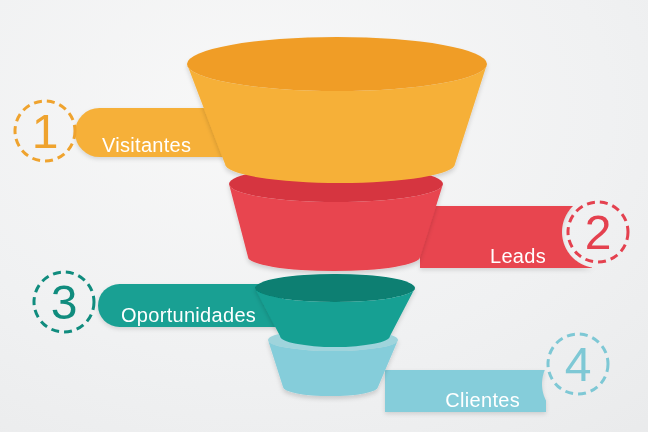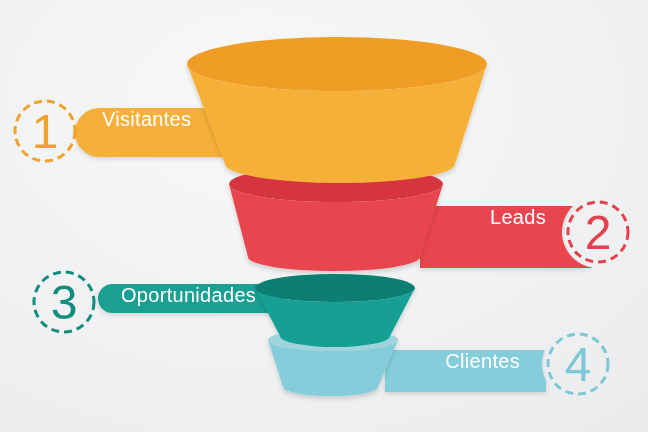--- a/index.html
+++ b/index.html
@@ -4,30 +4,30 @@
 <style>
   html,body{margin:0;padding:0;}
   body{
     width:648px;height:432px;overflow:hidden;
     font-family:"Liberation Sans","DejaVu Sans",sans-serif;
     background:radial-gradient(120% 130% at 40% 25%, #f8f8f8 0%, #f0f1f2 45%, #e9eaeb 80%, #e4e5e7 100%);
     position:relative;
   }
   .stage-band{
     position:absolute;
-    display:flex;align-items:flex-start;
+    display:flex;align-items:flex-end;
     color:#ffffff;font-size:20px;letter-spacing:.3px;
     filter:drop-shadow(0 2px 2px rgba(0,0,0,.13));
     z-index:1;
   }
   .band-1{left:75px;top:108px;width:152px;height:49px;border-radius:24.5px 0 0 24.5px;background:#F6B039;padding-left:27px;box-sizing:border-box;}
   .band-2{left:420px;top:206px;width:172px;height:62px;justify-content:flex-end;padding-right:46px;box-sizing:border-box;
           background:radial-gradient(circle at 178px 26px, rgba(232,69,79,0) 35.5px, #E8454F 36.5px);}
-  .band-3{left:98px;top:284px;width:184px;height:29px;border-radius:21.5px 0 0 21.5px;background:#19A093;padding-left:23px;box-sizing:border-box;}
-  .band-4{left:385px;top:350px;width:161px;height:42px;justify-content:flex-end;padding-right:26px;box-sizing:border-box;
+  .band-3{left:98px;top:284px;width:184px;height:43px;border-radius:21.5px 0 0 21.5px;background:#19A093;padding-left:23px;box-sizing:border-box;}
+  .band-4{left:385px;top:370px;width:161px;height:42px;justify-content:flex-end;padding-right:26px;box-sizing:border-box;
           background:radial-gradient(circle at 193px 14px, rgba(133,205,218,0) 35.5px, #85CDDA 36.5px);}
   svg.overlay{position:absolute;left:0;top:0;z-index:2;}
   .num{font-family:"Liberation Sans","DejaVu Sans",sans-serif;font-size:48px;}
 </style>
 </head>
 <body>
 
 <div class="stage-band band-1">
   <span>Visitantes</span>
 </div>

